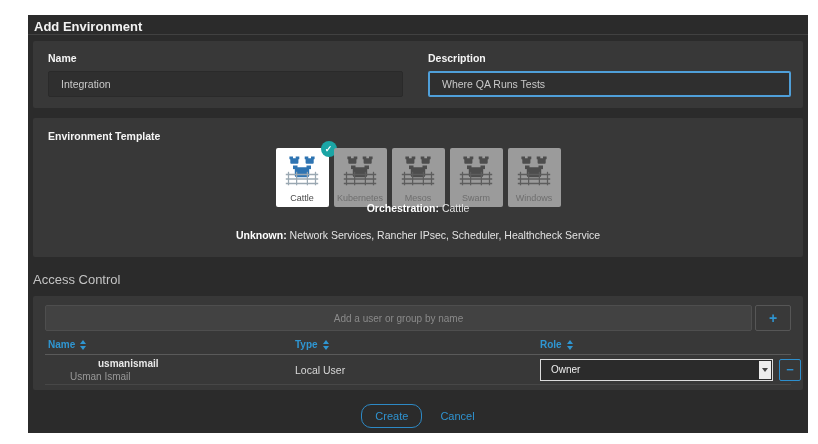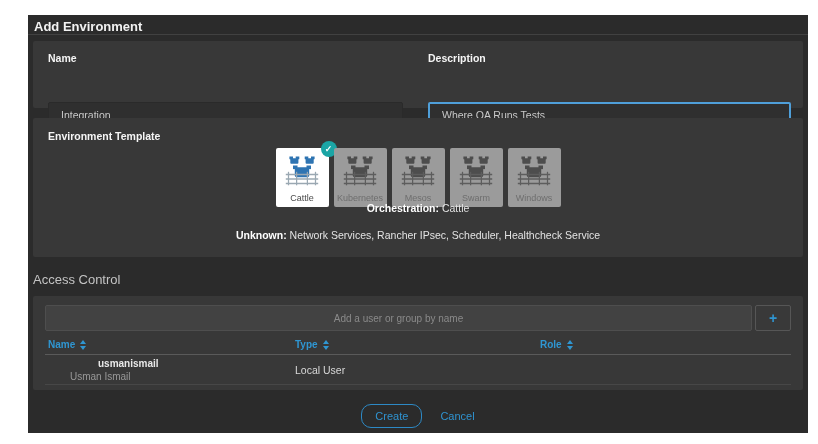--- a/index.html
+++ b/index.html
@@ -6,21 +6,21 @@
   html,body { width:818px; height:444px; background:#ffffff; font-family:"Liberation Sans", sans-serif; }
   .content { position:absolute; left:28px; top:15px; width:780px; height:418px; background:#2b2b2b; color:#fff; overflow:hidden; }
 
   .page-title { position:absolute; left:6px; top:4px; font-size:13px; font-weight:bold; color:#f2f2f2; }
   .title-divider { position:absolute; left:0; right:0; top:19px; border-top:1px solid #414141; }
 
   .panel { position:absolute; left:5px; width:770px; background:#383838; border-radius:2px; }
   .panel-form { top:26px; height:67px; padding:11px 0 0 15px; display:grid; grid-template-columns:355px 363px; column-gap:25px; }
   .field-label { font-size:10.5px; font-weight:bold; color:#f5f5f5; margin-bottom:7px; display:block; }
   .text-input { width:100%; height:26px; background:#2f2f2f; border:1px solid #2a2a2a; color:#c9c9c9;
-                font-size:10.5px; padding:0 12px; font-family:"Liberation Sans", sans-serif; border-radius:2px;margin-top:31px; }
+                font-size:10.5px; padding:0 12px; font-family:"Liberation Sans", sans-serif; border-radius:2px; }
   .text-input.focused { border:2px solid #4f9fd9; }
 
   .panel-template { top:103px; height:139px; }
   .tpl-label { position:absolute; left:15px; top:12px; font-size:10.5px; font-weight:bold; color:#f5f5f5; }
   .cards { position:absolute; top:30px; left:0; width:100%; display:flex; justify-content:center; gap:5px; }
   .card { width:53px; height:59px; background:#9b9b9b; border-radius:2px; display:flex; flex-direction:column;
           align-items:center; justify-content:space-between; padding:4px 0 4px; position:relative;
           --cow:#4d4d4d; --fence:#5d5d5d; }
   .card-label { font-size:9px; color:#6e6e6e; }
   .card.selected { background:#ffffff; --cow:#2e74b2; --fence:#9aa8b2; }
@@ -279,20 +279,29 @@
       </div>
     </div>
     <div class="thead-border"></div>
 
     <div class="trow">
       <div class="cell-name">
         <div class="username">usmanismail</div>
         <div class="fullname">Usman Ismail</div>
       </div>
       <div class="cell-type">Local User</div>
+      <div class="cell-role">
+        <div class="role-select">
+          <span>Owner</span>
+          <span class="select-arrow-box"></span>
+        </div>
+        <div class="minus-btn">
+          <span>−</span>
+        </div>
+      </div>
     </div>
     <div class="trow-border"></div>
   </div>
 
   <div class="footer">
     <button class="create-btn">Create</button>
     <span class="cancel-link">Cancel</span>
   </div>
 
 </div>

